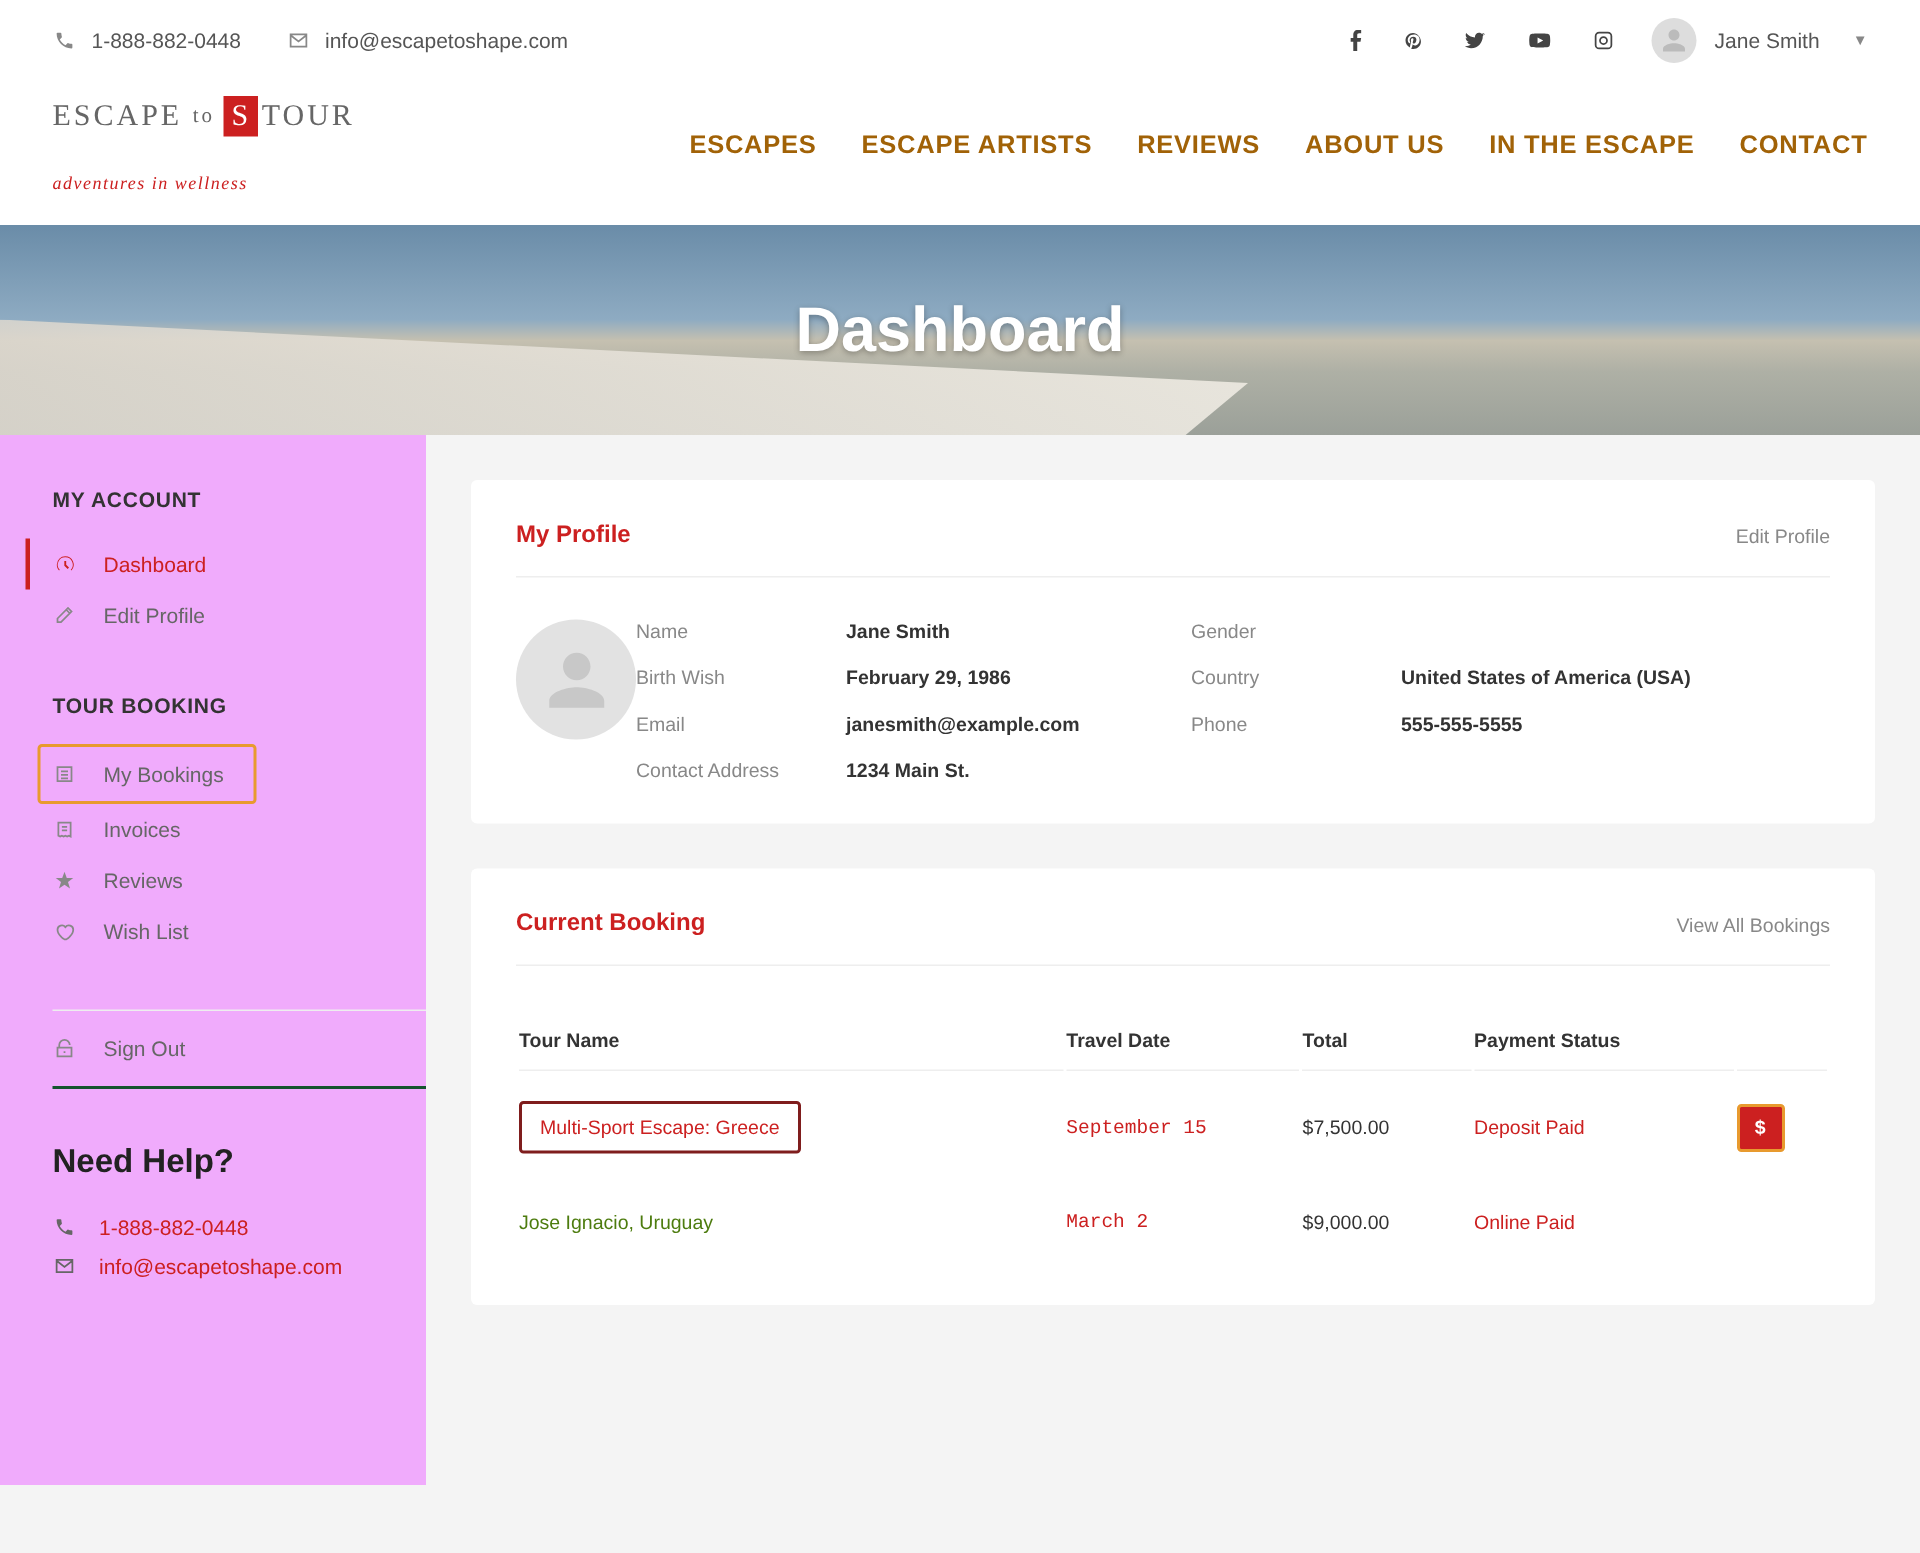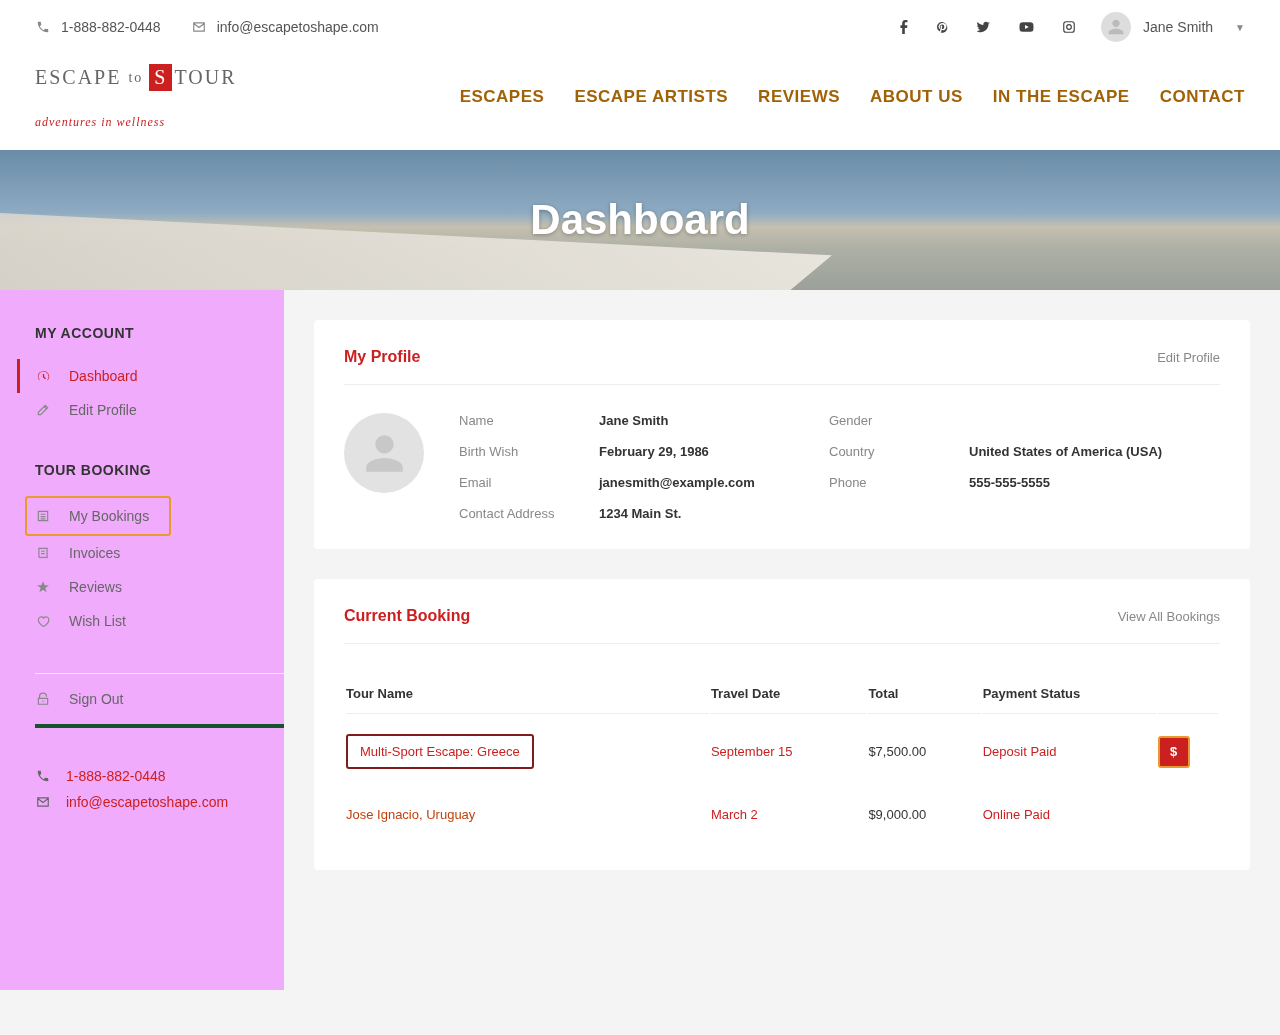--- a/index.html
+++ b/index.html
@@ -220,21 +220,20 @@
   font-weight: 600;
   color: #cc2020;
 }
 .card-head a {
   font-size: 13px;
   color: #888;
   cursor: pointer;
 }
 .profile-row {
   display: flex;
-  gap: 35px;
   justify-content: flex-end;
 }
 .avatar-large {
   width: 80px;
   height: 80px;
   border-radius: 50%;
   background: #e2e2e2;
   display: flex;
   align-items: center;
   justify-content: center;
@@ -259,21 +258,21 @@
   font-weight: 600;
   color: #333;
   padding: 12px 0;
   border-bottom: 1px solid #eee;
 }
 .booking-table td {
   padding: 18px 0;
   vertical-align: middle;
 }
 .booking-table td.tourname a { color: #cc2020; }
-.booking-table td.traveldate { color: #cc2020; }
+.booking-table td.traveldate { color: #cc2020; font-family: Liberation Mono, monospace; }
 .booking-table td.total { color: #333; font-weight: 500; }
 .booking-table td.paystatus { color: #cc2020; }
 .tourname-box {
   display: inline-block;
   border: 2px solid #7f1d1d;
   border-radius: 3px;
   padding: 8px 12px;
 }
 .paybtn {
   display: inline-flex;
@@ -425,32 +424,33 @@
       <li>
         <span class="side-icon">
             <svg width="14" height="14" viewBox="0 0 24 24">
               <path fill="none" stroke="currentColor" stroke-width="2" d="M12 21s-8-5-8-11a5 5 0 019-3 5 5 0 019 3c0 6-8 11-8 11z"></path>
             </svg>
           </span>
         <span>Wish List</span>
       </li>
     </ul>
 
-    <ul class="side-list" style="border-top:1px solid #eee; border-bottom:4px solid #14532d; padding:8px 0;">
+    <ul class="side-list" style="border-top:1px solid #eee; border-bottom:2px solid #14532d; padding:8px 0;">
       <li>
         <span class="side-icon">
             <svg width="14" height="14" viewBox="0 0 24 24">
               <path fill="none" stroke="currentColor" stroke-width="2" d="M6 11V8a6 6 0 0112 0 M4 11h16v10H4z M12 15v2"></path>
             </svg>
           </span>
         <span>Sign Out</span>
       </li>
     </ul>
 
     <div class="help-block">
+      <h3>Need Help?</h3>
       <div class="help-item">
         <span class="side-icon">
             <svg width="14" height="14" viewBox="0 0 24 24">
               <path fill="currentColor" d="M6.6 10.8c1.4 2.8 3.8 5.2 6.6 6.6l2.2-2.2c.3-.3.7-.4 1-.2 1.2.4 2.4.6 3.6.6.6 0 1 .4 1 1V20c0 .6-.4 1-1 1C10.6 21 3 13.4 3 4c0-.6.4-1 1-1h3.4c.6 0 1 .4 1 1 0 1.2.2 2.4.6 3.6.1.4 0 .8-.2 1L6.6 10.8z"></path>
             </svg>
           </span>
         <span>1-888-882-0448</span>
       </div>
       <div class="help-item">
         <span class="side-icon">
@@ -515,21 +515,21 @@
         </thead>
         <tbody>
           <tr>
             <td class="tourname"><span class="tourname-box"><a>Multi-Sport Escape: Greece</a></span></td>
             <td class="traveldate">September 15</td>
             <td class="total">$7,500.00</td>
             <td class="paystatus">Deposit Paid</td>
             <td><span class="paybtn">$</span></td>
           </tr>
           <tr>
-            <td class="tourname"><a style="color:#c2410c;margin-top:16px;">Jose Ignacio, Uruguay</a></td>
+            <td class="tourname"><a style="color:#4d7c0f;margin-top:16px;">Jose Ignacio, Uruguay</a></td>
             <td class="traveldate">March 2</td>
             <td class="total">$9,000.00</td>
             <td class="paystatus">Online Paid</td>
             <td></td>
           </tr>
         </tbody>
       </table>
     </div>
   </div>
 </div>

